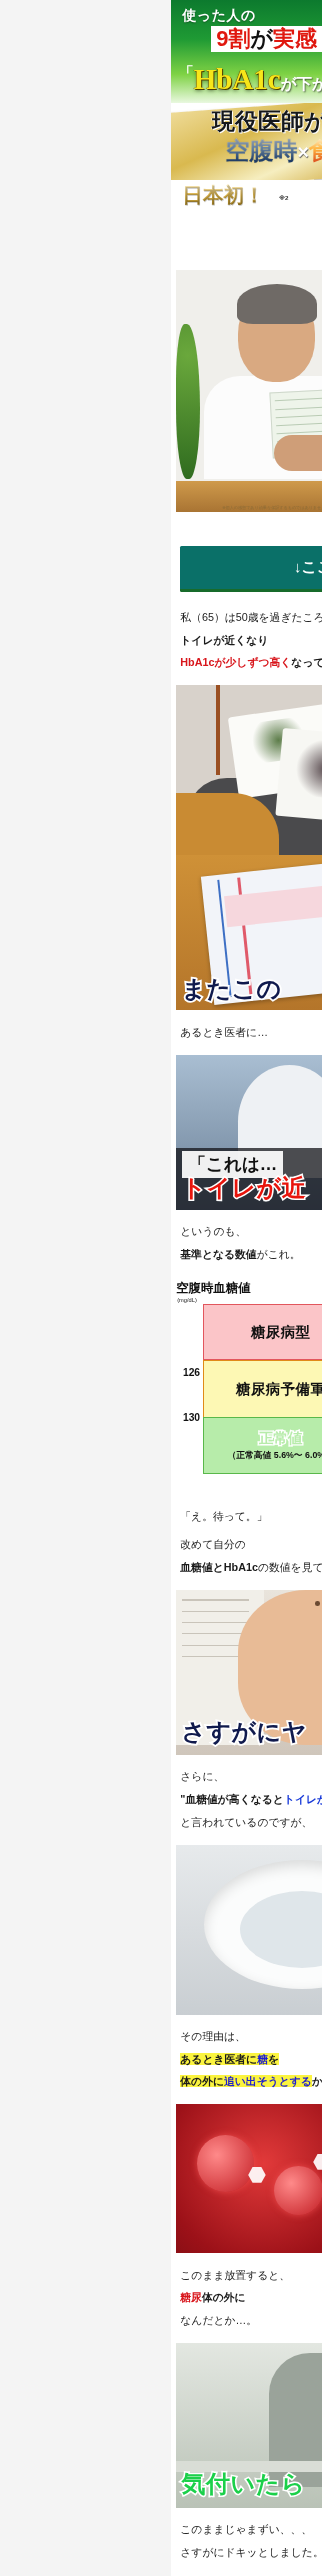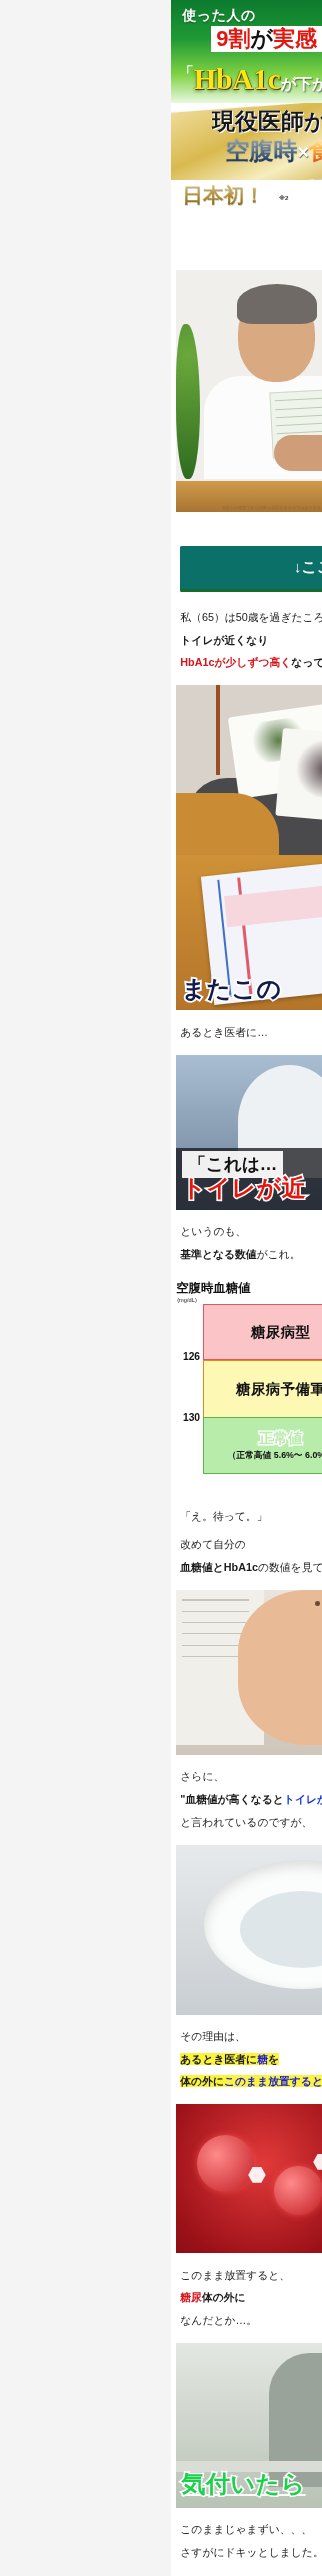--- a/index.html
+++ b/index.html
@@ -98,21 +98,21 @@
 
   
   .media{position:relative;width:291px;margin:0 0 0 5.2px;overflow:hidden;background:#ddd;}
   .caption-overlay{
     position:absolute;left:5.2px;bottom:5.2px;white-space:nowrap;
     font-size:24px;font-weight:700;color:#101a4d;
     -webkit-text-stroke:3.6px #ffffff;paint-order:stroke fill;
     letter-spacing:0.5px;
   }
   .caption-overlay.red{color:#e8140c;-webkit-text-stroke:3.1px #ffffff;}
-  .caption-overlay.green{color:#1bd04a;text-decoration:underline;-webkit-text-stroke:3.1px #ffffff;}
+  .caption-overlay.green{color:#1bd04a;-webkit-text-stroke:3.1px #ffffff;}
   .caption-white-box{
     position:absolute;left:6.2px;bottom:32px;background:rgba(255,255,255,.93);
     padding:1.5px 6.2px;font-size:17.5px;font-weight:700;color:#111;white-space:nowrap;
   }
 
   
   .vid-doctor{height:242px;background:linear-gradient(180deg,#efefed 0%,#e6e6e2 60%,#c08a3e 100%);}
   .vd-wall{position:absolute;inset:0;background:#f0efeb;}
   .vd-plant{position:absolute;left:0;top:54px;width:24px;height:155px;
     background:radial-gradient(circle at 50% 20%,#6aa83c,#2f6b1f);border-radius:40% 60% 50% 50%;}
@@ -321,21 +321,21 @@
     <p>
       <span class="b">基準となる数値</span><span>がこれ。</span>
     </p>
   </div>
 
   <div class="chart-wrap">
     <div class="chart-title">空腹時血糖値</div>
     <div class="chart-unit">(mg/dL)</div>
     <div class="chart-body">
       <div class="yaxis">
-        <div class="ytick" style="top:52px">126</div>
+        <div class="ytick" style="top:68px">126</div>
         <div class="ytick" style="top:113px">130</div>
       </div>
 
       <div class="zones">
         <div class="zone zone-db">
           <span class="zlabel">糖尿病型</span>
         </div>
         <div class="zone zone-pre">
           <span class="zlabel">糖尿病予備軍</span>
         </div>
@@ -362,20 +362,21 @@
       <i style="top:9.3px"></i>
         <i style="top:20.6px"></i>
         <i style="top:32px"></i>
       <i style="top:43px"></i>
         <i style="top:55px"></i>
         <i style="top:66px"></i>
     </div>
     <div class="ar-skin"></div>
     <div class="ar-mole"></div>
 
+    <div class="caption-overlay" style="bottom:7.2px">さすがにヤ</div>
   </div>
 
   <div class="txt">
     <p>さらに、</p>
     <p>
       <span class="b">"血糖値が高くなると</span><span class="blue">トイレが近</span>
     </p>
     <p>と言われているのですが、</p>
   </div>
 
@@ -385,21 +386,21 @@
     <div class="tl-water"></div>
 
   </div>
 
   <div class="txt">
     <p>その理由は、</p>
     <p>
       <span class="mark"><span>あるとき医者に</span><span class="blue">糖</span><span>を</span></span>
     </p>
     <p>
-      <span class="mark"><span>体の外に</span><span class="blue">このまま放置すると</span></span><span class="b">から、</span>
+      <span class="mark"><span>体の外に</span><span class="blue">追い出そうとする</span></span><span class="b">から、</span>
     </p>
   </div>
 
   <div class="media vid-blood">
     <div class="bl-bg"></div>
     <div class="bl-cell" style="left:20.6px;top:31px;width:57px;height:57px"></div>
     <div class="bl-cell" style="left:98px;top:62px;width:49px;height:49px"></div>
 
     <div class="bl-hex" style="left:72px;top:62px"></div>
     <div class="bl-hex" style="left:137px;top:49px"></div>

